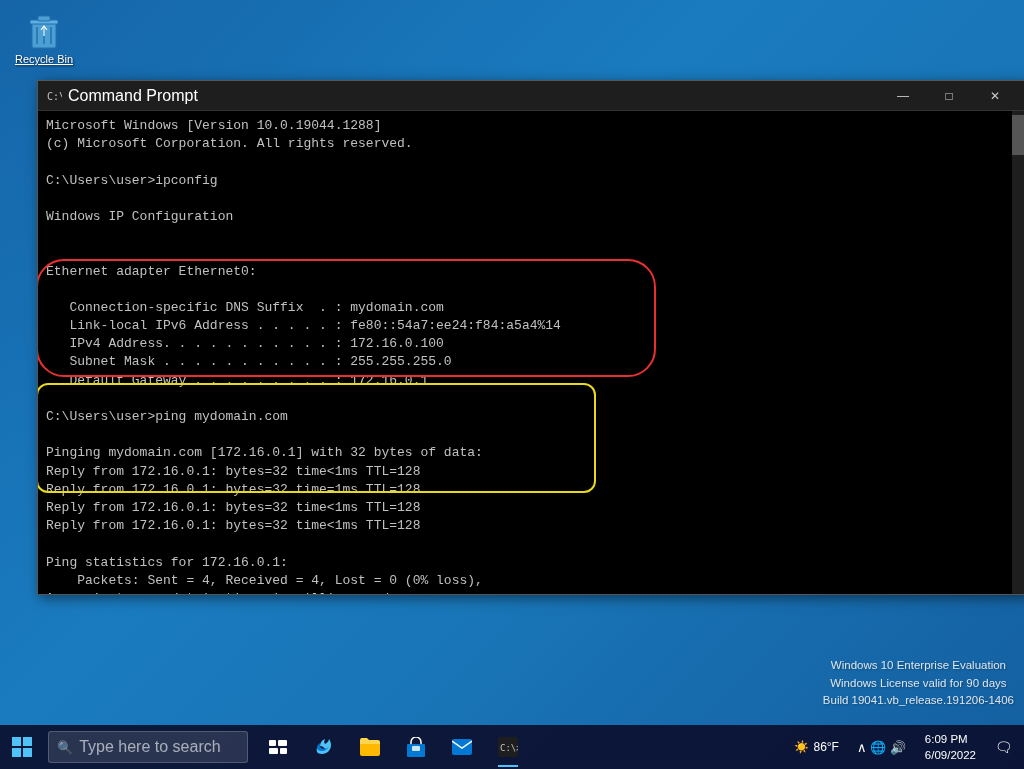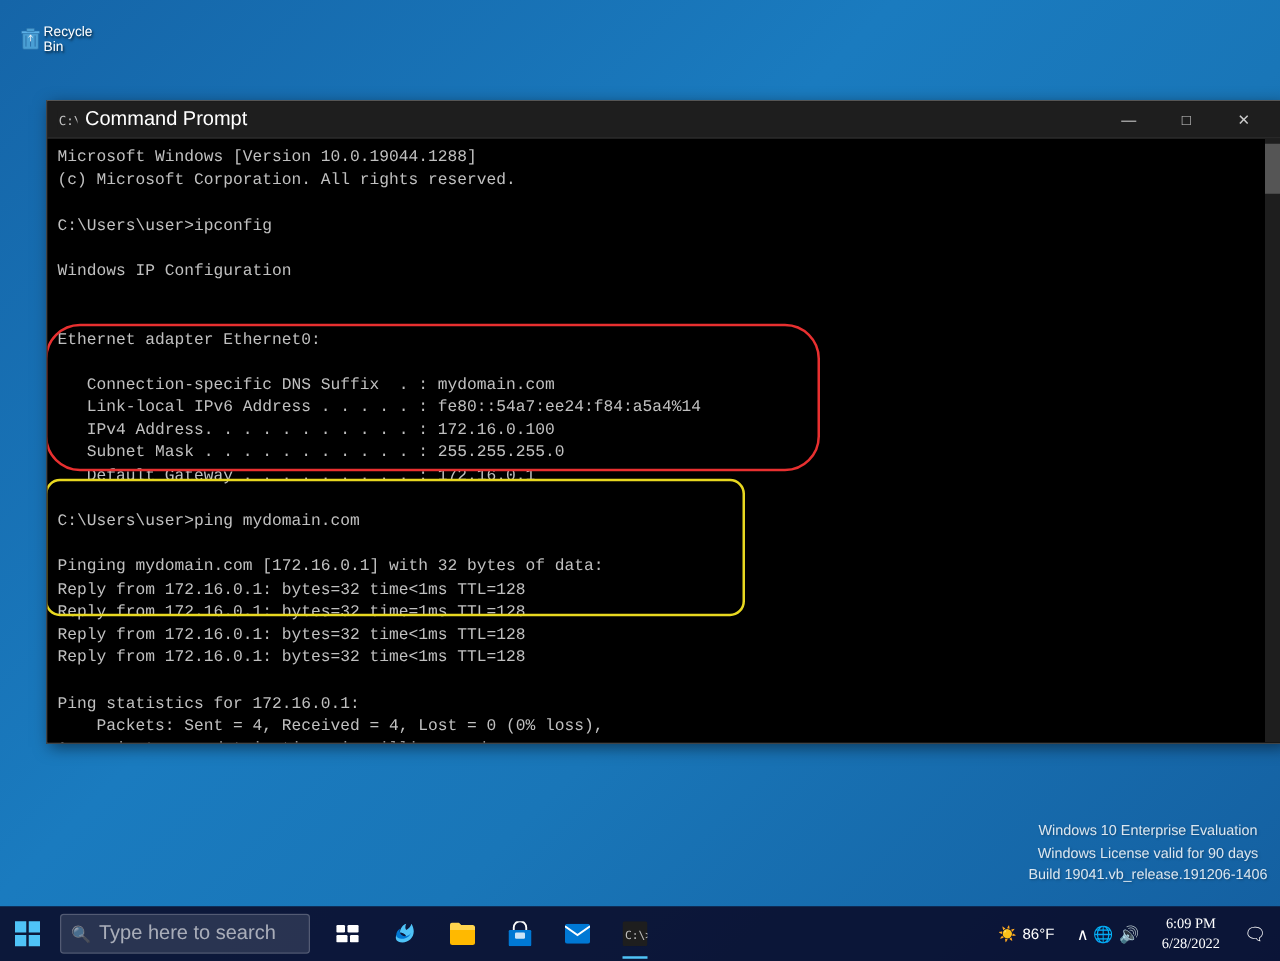--- a/index.html
+++ b/index.html
@@ -19,27 +19,28 @@
       background: linear-gradient(135deg, #1565a8 0%, #1a7bbf 40%, #1976b8 60%, #145fa0 100%);
       position: relative;
     }
 
     
     .recycle-bin {
       position: absolute;
       top: 10px;
       left: 14px;
       display: flex;
-      flex-direction: row;
+      flex-direction: column;
       align-items: center;
       color: white;
       font-size: 11px;
       text-shadow: 1px 1px 2px rgba(0,0,0,0.7);
       cursor: pointer;
       width: 60px;
+      text-decoration: underline;
     }
     .recycle-bin-icon {
       width: 40px;
       height: 40px;
       margin-bottom: 3px;
     }
 
     
     .cmd-window {
       position: absolute;
@@ -251,27 +252,26 @@
     }
 
     .taskbar-system-icon {
       color: white;
       font-size: 13px;
     }
 
     .taskbar-clock {
       display: flex;
       flex-direction: column;
-      align-items: center;
+      align-items: flex-start;
       color: white;
       font-size: 11.5px;
       line-height: 1.4;
       padding: 0 8px;
       cursor: pointer;
-      font-family: Liberation Serif, serif;
     }
 
     .taskbar-notification {
       width: 32px;
       height: 44px;
       display: flex;
       align-items: center;
       justify-content: center;
       cursor: pointer;
       color: white;
@@ -446,21 +446,21 @@
       </div>
 
       <div class="taskbar-system-icons">
         <span class="taskbar-system-icon">∧</span>
         <span class="taskbar-system-icon">🌐</span>
         <span class="taskbar-system-icon">🔊</span>
       </div>
 
       <div class="taskbar-clock">
         <span>6:09 PM</span>
-        <span>6/28/2022</span>
+        <span>6/09/2022</span>
       </div>
 
       <div class="taskbar-notification">
         <span>🗨</span>
       </div>
     </div>
   </div>
 
 </div>
 

